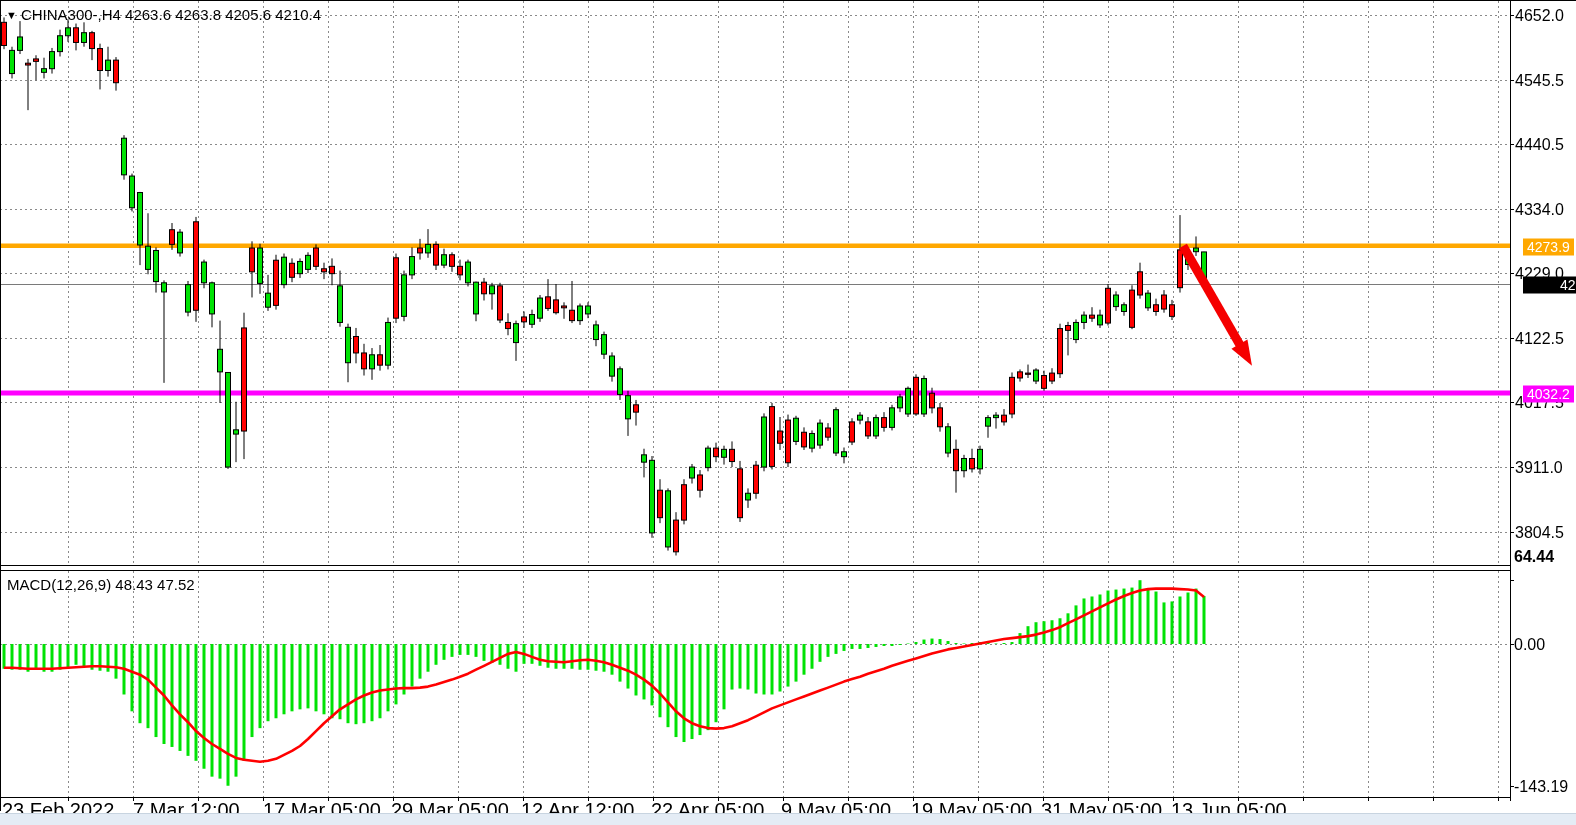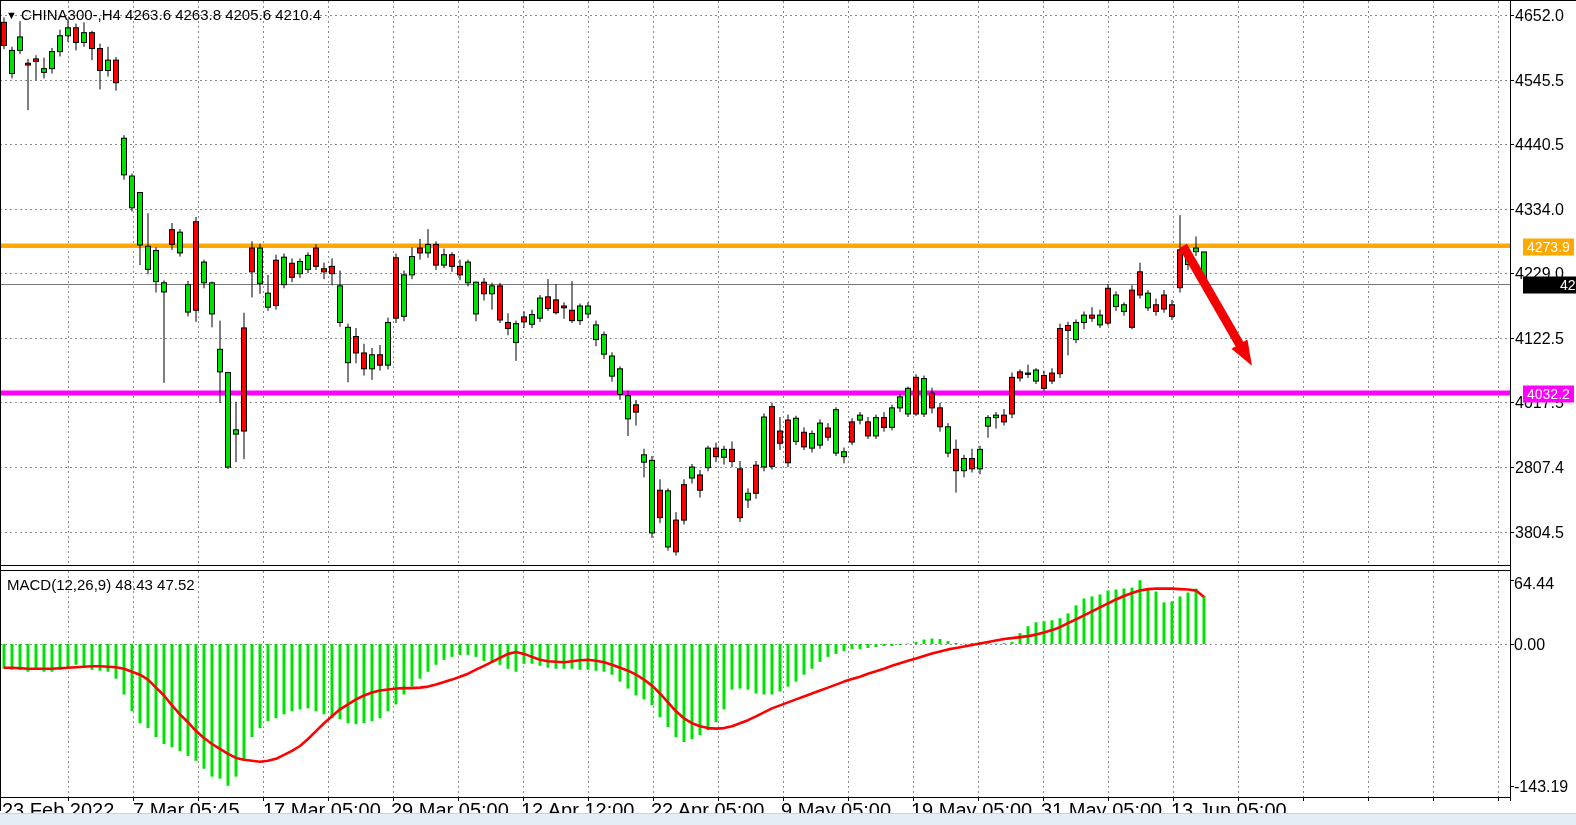--- a/index.html
+++ b/index.html
@@ -595,32 +595,32 @@
   <div class="ovl" id="macd-title">MACD(12,26,9) 48.43 47.52</div>
 
   <div id="axis-labels">
       <div class="ylab" style="left: 1515px; top: 16px;">4652.0</div>
       <div class="ylab" style="left: 1515px; top: 80.9681px;">4545.5</div>
       <div class="ylab" style="left: 1515px; top: 145.021px;">4440.5</div>
       <div class="ylab" style="left: 1515px; top: 209.989px;">4334.0</div>
       <div class="ylab" style="left: 1515px; top: 274.042px;">4229.0</div>
       <div class="ylab" style="left: 1515px; top: 339.011px;">4122.5</div>
       <div class="ylab" style="left: 1515px; top: 403.064px;">4017.5</div>
-      <div class="ylab" style="left: 1515px; top: 468.032px;">2807.4</div>
+      <div class="ylab" style="left: 1515px; top: 468.032px;">3911.0</div>
       <div class="ylab" style="left: 1515px; top: 533px;">3804.5</div>
-      <div class="ylab" style="left: 1514px; top: 584px;">64.44</div>
+      <div class="ylab" style="left: 1514px; top: 557px; font-weight: bold;">64.44</div>
       <div class="ylab" style="left: 1514px; top: 645px;">0.00</div>
       <div class="ylab" style="left: 1514px; top: 786.758px;">-143.19</div>
       <div class="ychip" style="left: 1511px; top: 246.652px; background: rgb(255, 168, 0);">4273.9</div>
       <div class="ychip" style="left: 1511px; top: 394.096px; background: rgb(255, 0, 255);">4032.2</div>
       <div class="ychip" style="left: 1511px; top: 285.389px; background: rgb(0, 0, 0); padding-left: 37px;">4210.4</div>
     </div>
   <div id="time-labels">
       <div class="xlab" style="left: 2px;">23 Feb 2022</div>
-      <div class="xlab" style="left: 133px;">7 Mar 05:45</div>
+      <div class="xlab" style="left: 133px;">7 Mar 12:00</div>
       <div class="xlab" style="left: 263px;">17 Mar 05:00</div>
       <div class="xlab" style="left: 391px;">29 Mar 05:00</div>
       <div class="xlab" style="left: 521px;">12 Apr 12:00</div>
       <div class="xlab" style="left: 651px;">22 Apr 05:00</div>
       <div class="xlab" style="left: 781px;">9 May 05:00</div>
       <div class="xlab" style="left: 911px;">19 May 05:00</div>
       <div class="xlab" style="left: 1041px;">31 May 05:00</div>
       <div class="xlab" style="left: 1171px;">13 Jun 05:00</div>
     </div>
 

